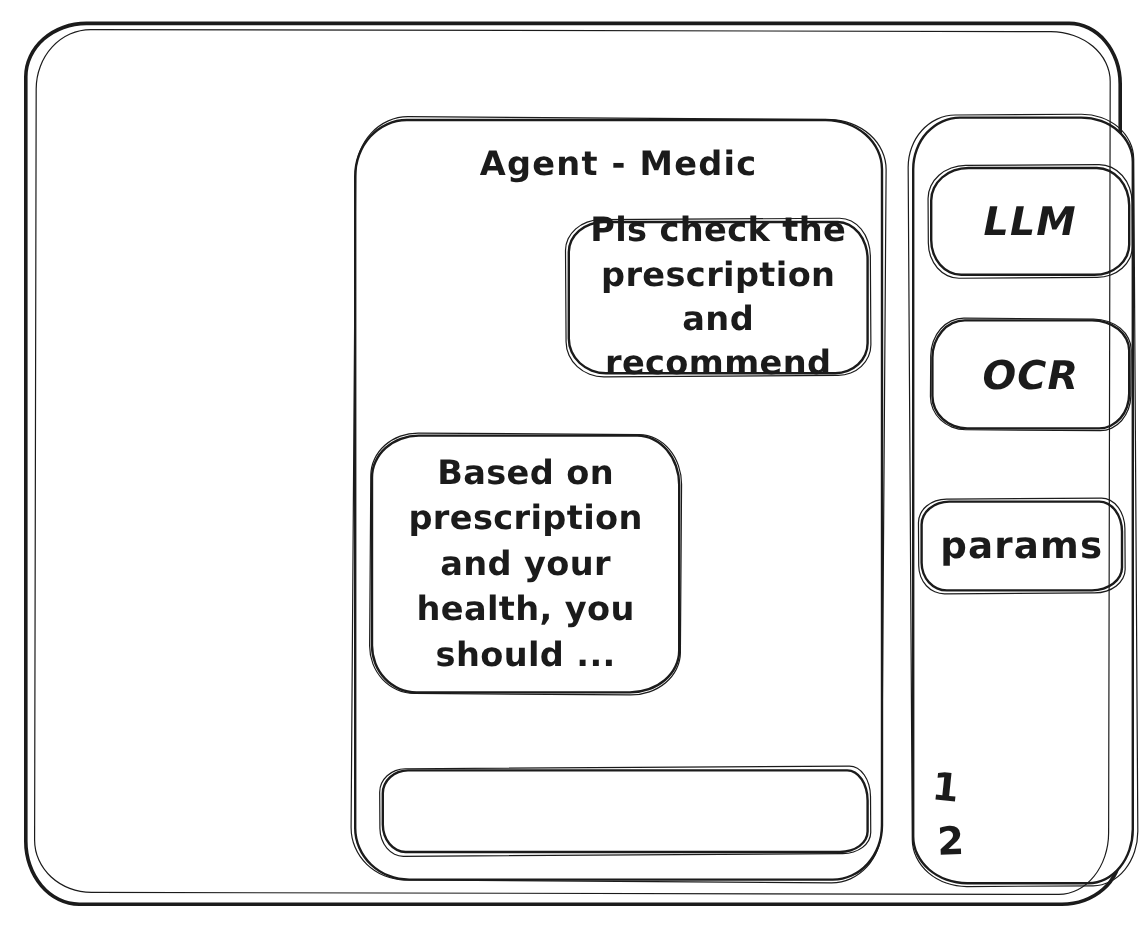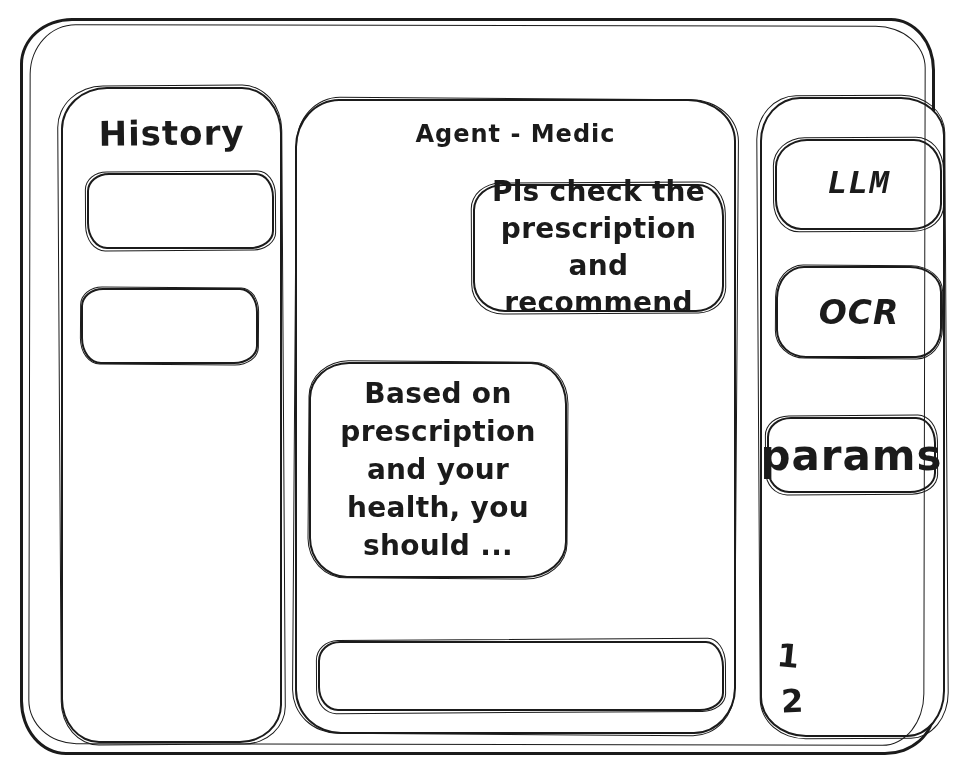--- a/index.html
+++ b/index.html
@@ -61,21 +61,21 @@
     border-width: 2.5px;
   }
   .history-item.i1 { left: 24px; top: 84px; width: 187px; height: 76px; }
   .history-item.i2 { left: 18px; top: 199px; width: 177px; height: 76px; }
 
   
   .chat {
     left: 272px; top: 78px; width: 441px; height: 635px;
     border-radius: 44px 48px 42px 46px / 48px 42px 46px 44px;
   }
-  .chat .panel-title { top: 19px; font-size: 24px; }
+  .chat .panel-title { top: 19px; font-size: 28px; }
   .bubble {
     position: absolute;
     display: flex;
     align-items: center;
     justify-content: center;
     text-align: center;
     font-size: 28px;
     font-weight: 700;
     line-height: 1.32;
     white-space: pre-line;
@@ -107,49 +107,44 @@
     justify-content: center;
     text-align: center;
     font-size: 33px;
     font-weight: 700;
     letter-spacing: 1px;
     white-space: pre-line;
     border-width: 2.6px;
   }
   .tool-btn.llm  { left: 13px; top: 40px;  width: 167px; height: 91px;
                    border-radius: 32px 28px 30px 26px / 28px 32px 26px 30px;
-                   font-style: italic; font-family: Liberation Mono, monospace; }
+                   font-style: italic; }
   .tool-btn.ocr  { left: 14px; top: 153px; width: 166px; height: 92px;
                    border-radius: 28px 32px 26px 30px / 32px 26px 30px 28px;
                    font-style: italic; margin-top: 14px; }
   .tool-btn.params { left: 5px; top: 318px; width: 169px; height: 76px;
                    border-radius: 24px 20px 26px 22px / 20px 26px 20px 24px;
-                   font-size: 42px; }
+                   font-size: 31px; }
   .tool-btn.doc  { left: 11px; top: 431px; width: 167px; height: 121px;
                    border-radius: 34px 30px 32px 28px / 30px 34px 28px 32px;
                    line-height: 1.4; }
   .doc-index {
     position: absolute;
     font-size: 32px;
     font-weight: 700;
     line-height: 1;
   }
   .doc-index.n1 { left: 15px; top: 541px; transform: rotate(6deg); }
   .doc-index.n2 { left: 19px; top: 586px; transform: rotate(-2deg); }
 </style>
 </head>
 <body>
 
 <div class="sk frame">
 
-  <aside class="sk history">
-    <div class="panel-title">History</div>
-    <div class="sk history-item i1"></div>
-    <div class="sk alt history-item i2"></div>
-  </aside>
 
   <main class="sk alt chat">
     <div class="panel-title">Agent - Medic</div>
     <div class="sk bubble user">Pls check the
 prescription
 and recommend</div>
     <div class="sk alt bubble assistant">Based on
 prescription
 and your
 health, you

